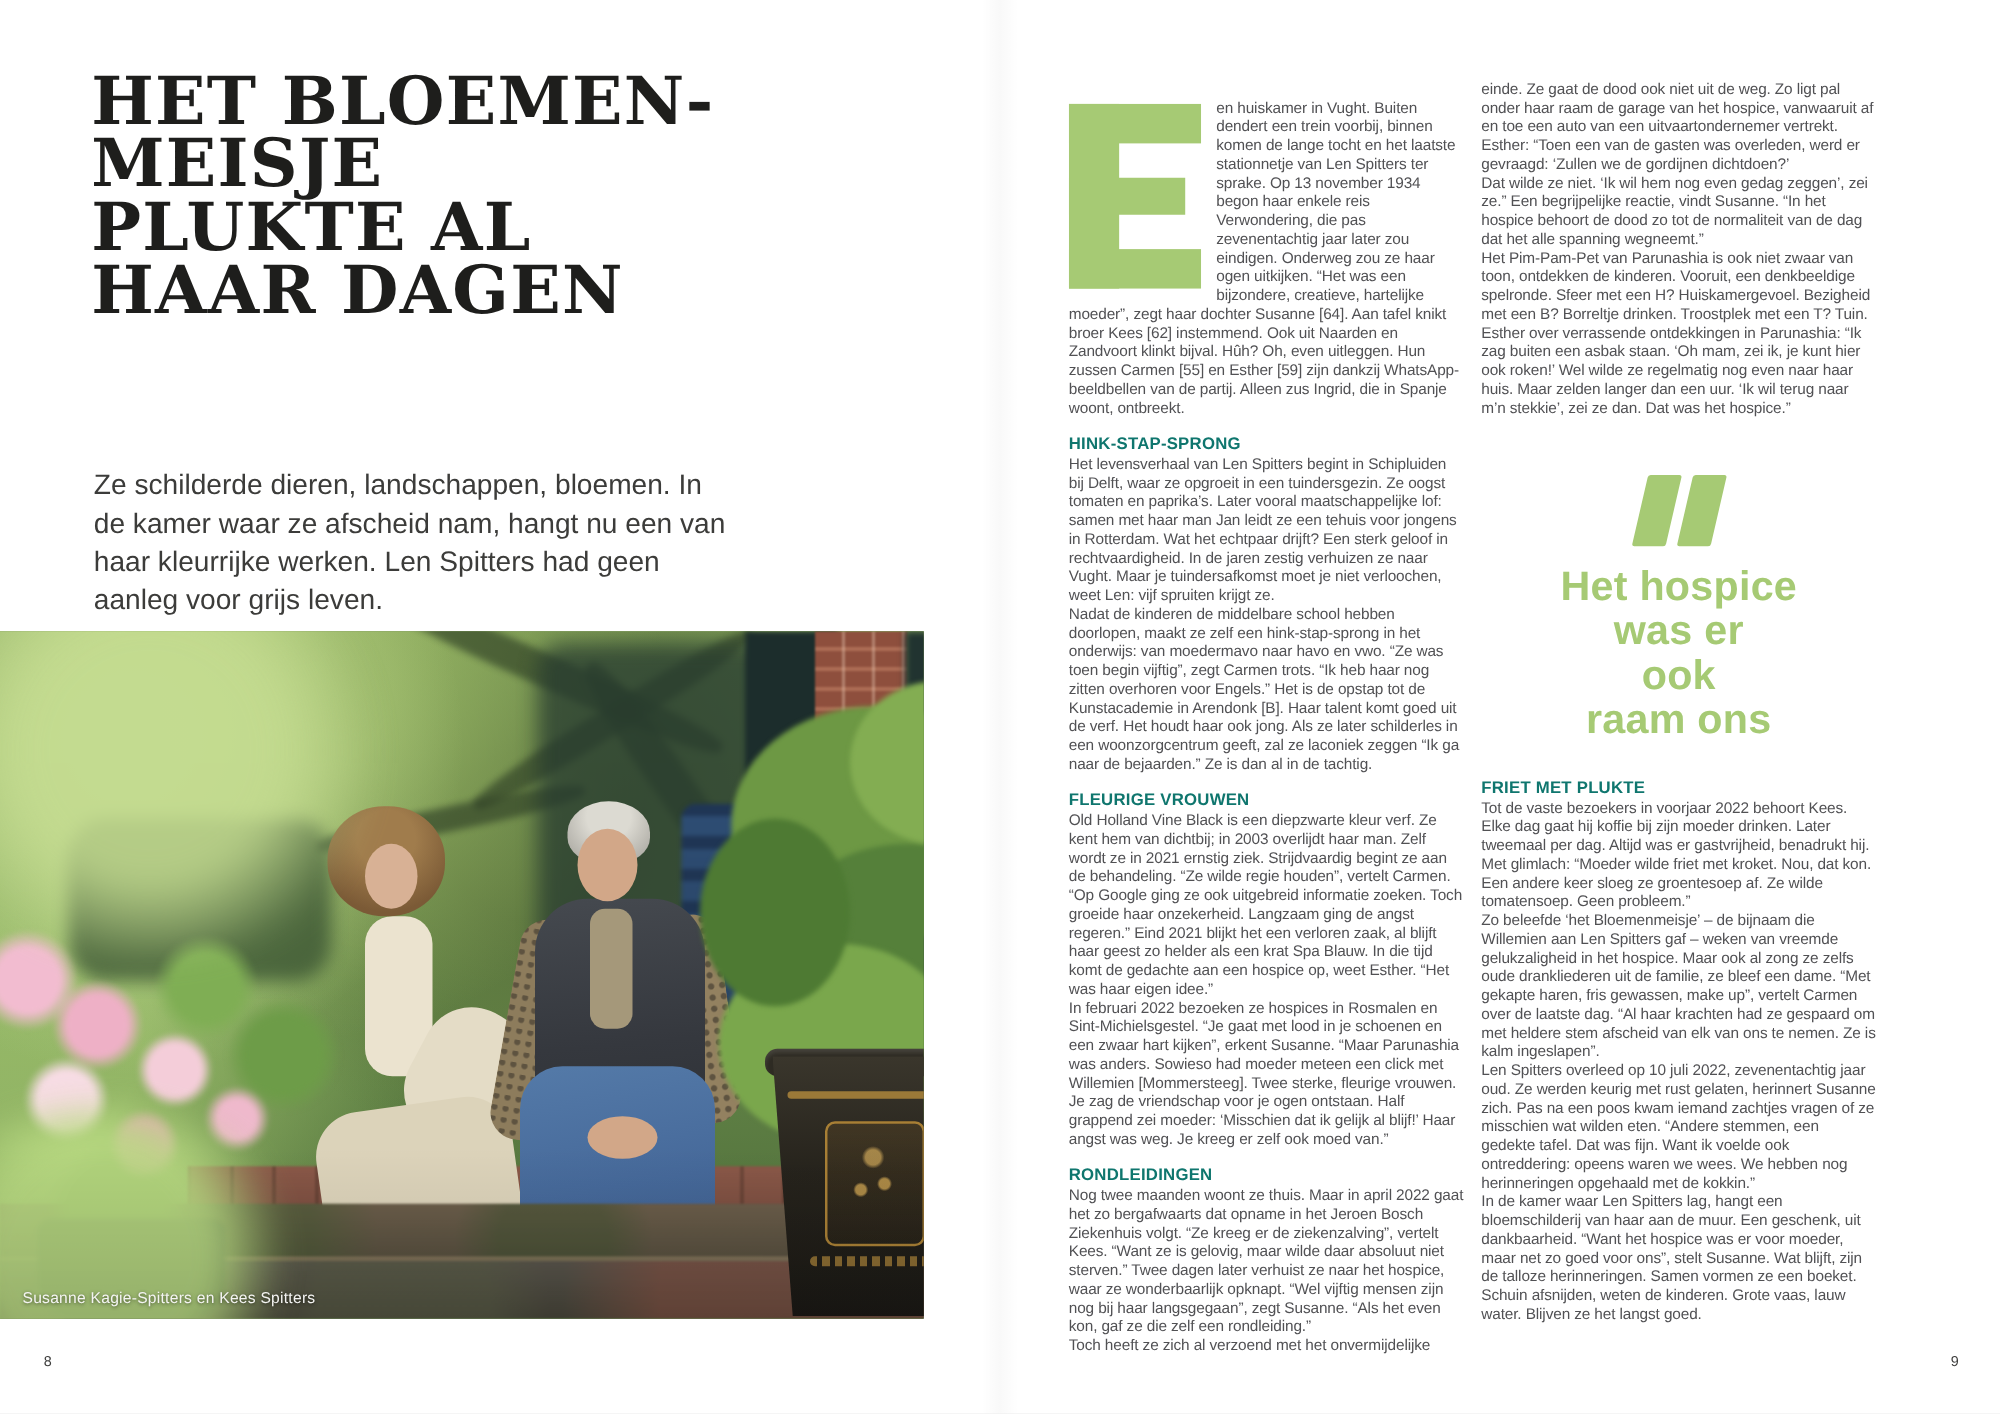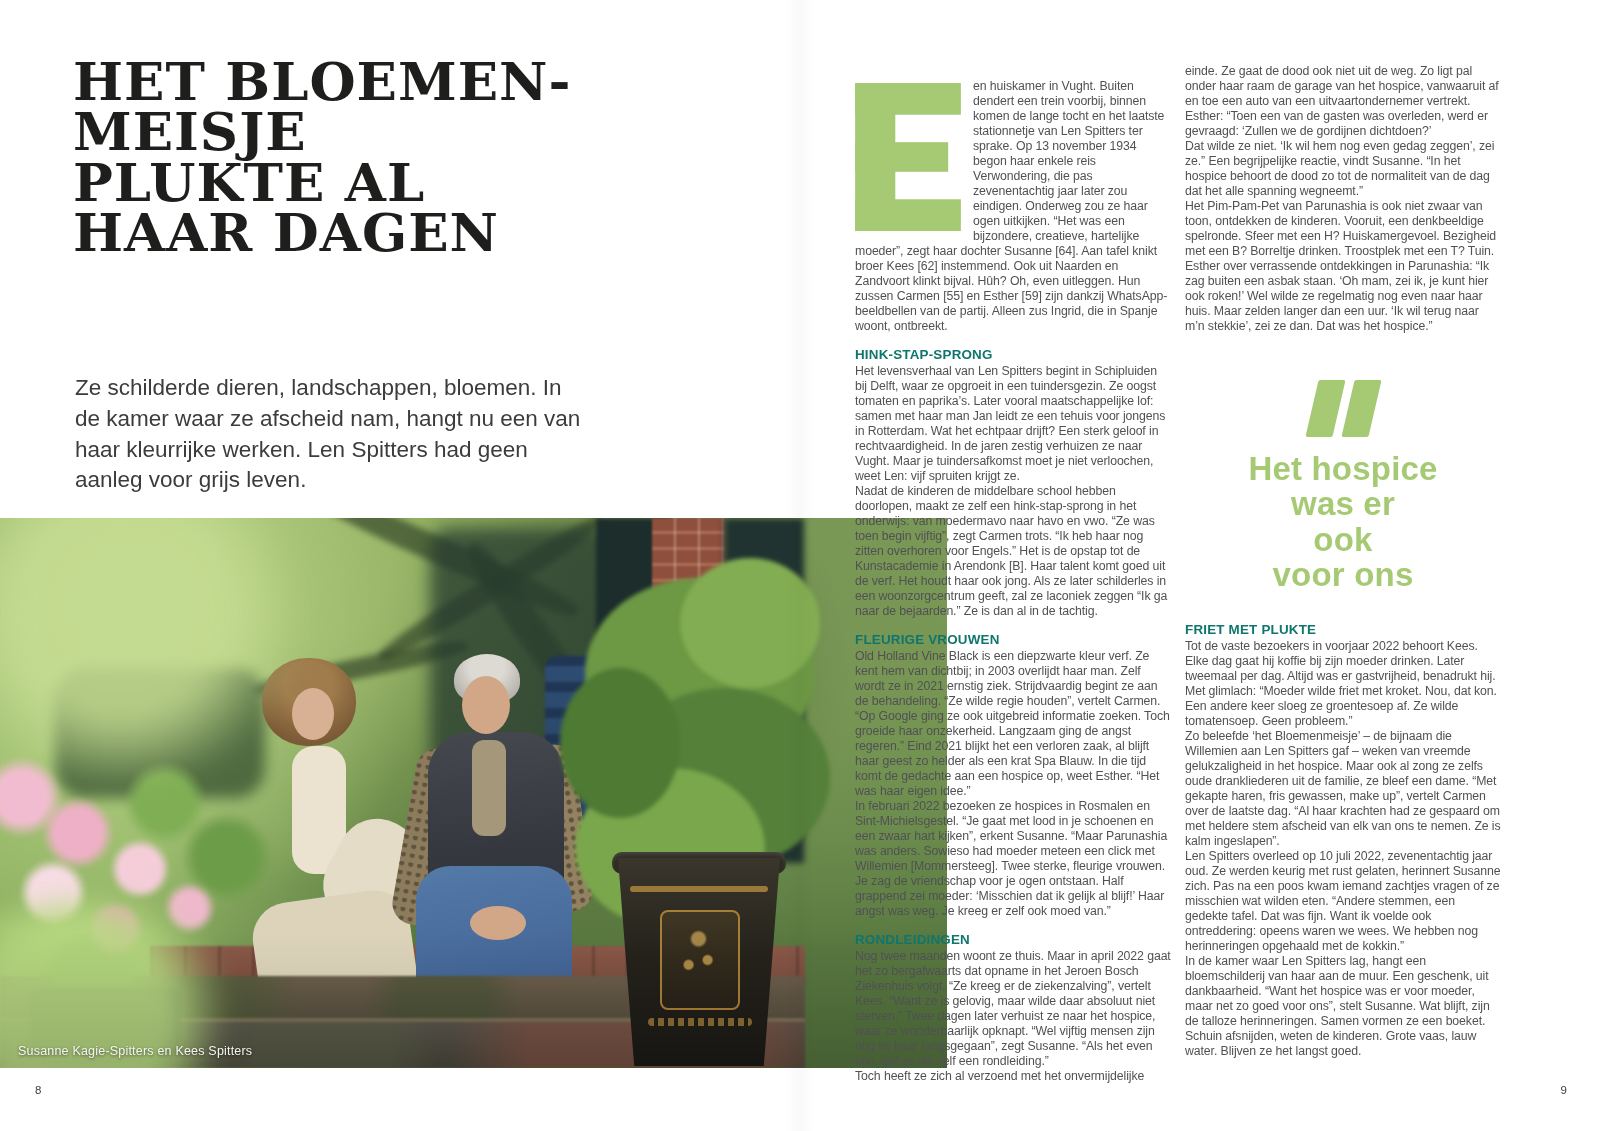--- a/index.html
+++ b/index.html
@@ -26,21 +26,21 @@
   }
   .intro {
     position:absolute; left:75px; top:362px; width:515px;
     font-size:22.5px; line-height:1.37; color:#3c3c3a; white-space:pre-line;margin-top:11px;
   }
   .pagenum { position:absolute; font-size:11.5px; color:#3d3d3c; }
   .pagenum-left { left:35px; top:1084px; }
   .pagenum-right { right:33px; top:1084px; text-align:right; }
 
   
-  .photo { position:absolute; left:0; top:518px; width:947px; height:550px; overflow:hidden; background:#6f8f4c; }
+  .photo { position:absolute; left:0; top:505px; width:739px; height:550px; overflow:hidden; background:#6f8f4c; }
   .photo > div { position:absolute; }
   .ph-bg { inset:0;
     background:
       radial-gradient(circle at 14% 16%, rgba(190,215,140,.85) 0 6%, rgba(190,215,140,0) 34%),
       radial-gradient(circle at 34% 8%, rgba(150,180,100,.9) 0 9%, rgba(150,180,100,0) 40%),
       radial-gradient(circle at 58% 30%, rgba(90,115,60,.9) 0 12%, rgba(90,115,60,0) 45%),
       radial-gradient(circle at 88% 12%, rgba(120,150,85,.9) 0 9%, rgba(120,150,85,0) 38%),
       radial-gradient(circle at 5% 60%, rgba(160,195,110,.8) 0 10%, rgba(160,195,110,0) 38%),
       linear-gradient(180deg,#87a75c 0%,#698c4b 48%,#587840 78%,#4f6c3a 100%);
   }
@@ -266,21 +266,21 @@
 Dat wilde ze niet. ‘Ik wil hem nog even gedag zeggen’, zei ze.” Een begrijpelijke reactie, vindt Susanne. “In het hospice behoort de dood zo tot de normaliteit van de dag dat het alle spanning wegneemt.”
 Het Pim-Pam-Pet van Parunashia is ook niet zwaar van toon, ontdekken de kinderen. Vooruit, een denkbeeldige spelronde. Sfeer met een H? Huiskamergevoel. Bezigheid met een B? Borreltje drinken. Troostplek met een T? Tuin. Esther over verrassende ontdekkingen in Parunashia: “Ik zag buiten een asbak staan. ‘Oh mam, zei ik, je kunt hier ook roken!’ Wel wilde ze regelmatig nog even naar haar huis. Maar zelden langer dan een uur. ‘Ik wil terug naar m’n stekkie’, zei ze dan. Dat was het hospice.”</p>
       <div class="pullquote">
         <div class="qmarks">
             <span></span>
             <span></span>
           </div>
         <div class="pq-text">Het hospice
 was er
 ook
-voor ons</div>
+raam ons</div>
       </div>
       <h3>FRIET MET PLUKTE</h3>
       <p>Tot de vaste bezoekers in voorjaar 2022 behoort Kees. Elke dag gaat hij koffie bij zijn moeder drinken. Later tweemaal per dag. Altijd was er gastvrijheid, benadrukt hij. Met glimlach: “Moeder wilde friet met kroket. Nou, dat kon. Een andere keer sloeg ze groentesoep af. Ze wilde tomatensoep. Geen probleem.”
 Zo beleefde ‘het Bloemenmeisje’ – de bijnaam die Willemien aan Len Spitters gaf – weken van vreemde gelukzaligheid in het hospice. Maar ook al zong ze zelfs oude drankliederen uit de familie, ze bleef een dame. “Met gekapte haren, fris gewassen, make up”, vertelt Carmen over de laatste dag. “Al haar krachten had ze gespaard om met heldere stem afscheid van elk van ons te nemen. Ze is kalm ingeslapen”.
 Len Spitters overleed op 10 juli 2022, zevenentachtig jaar oud. Ze werden keurig met rust gelaten, herinnert Susanne zich. Pas na een poos kwam iemand zachtjes vragen of ze misschien wat wilden eten. “Andere stemmen, een gedekte tafel. Dat was fijn. Want ik voelde ook ontreddering: opeens waren we wees. We hebben nog herinneringen opgehaald met de kokkin.”
 In de kamer waar Len Spitters lag, hangt een bloemschilderij van haar aan de muur. Een geschenk, uit dankbaarheid. “Want het hospice was er voor moeder, maar net zo goed voor ons”, stelt Susanne. Wat blijft, zijn de talloze herinneringen. Samen vormen ze een boeket. Schuin afsnijden, weten de kinderen. Grote vaas, lauw water. Blijven ze het langst goed.</p>
     </div>
 
     <div class="pagenum pagenum-right">9</div>
   </div>

